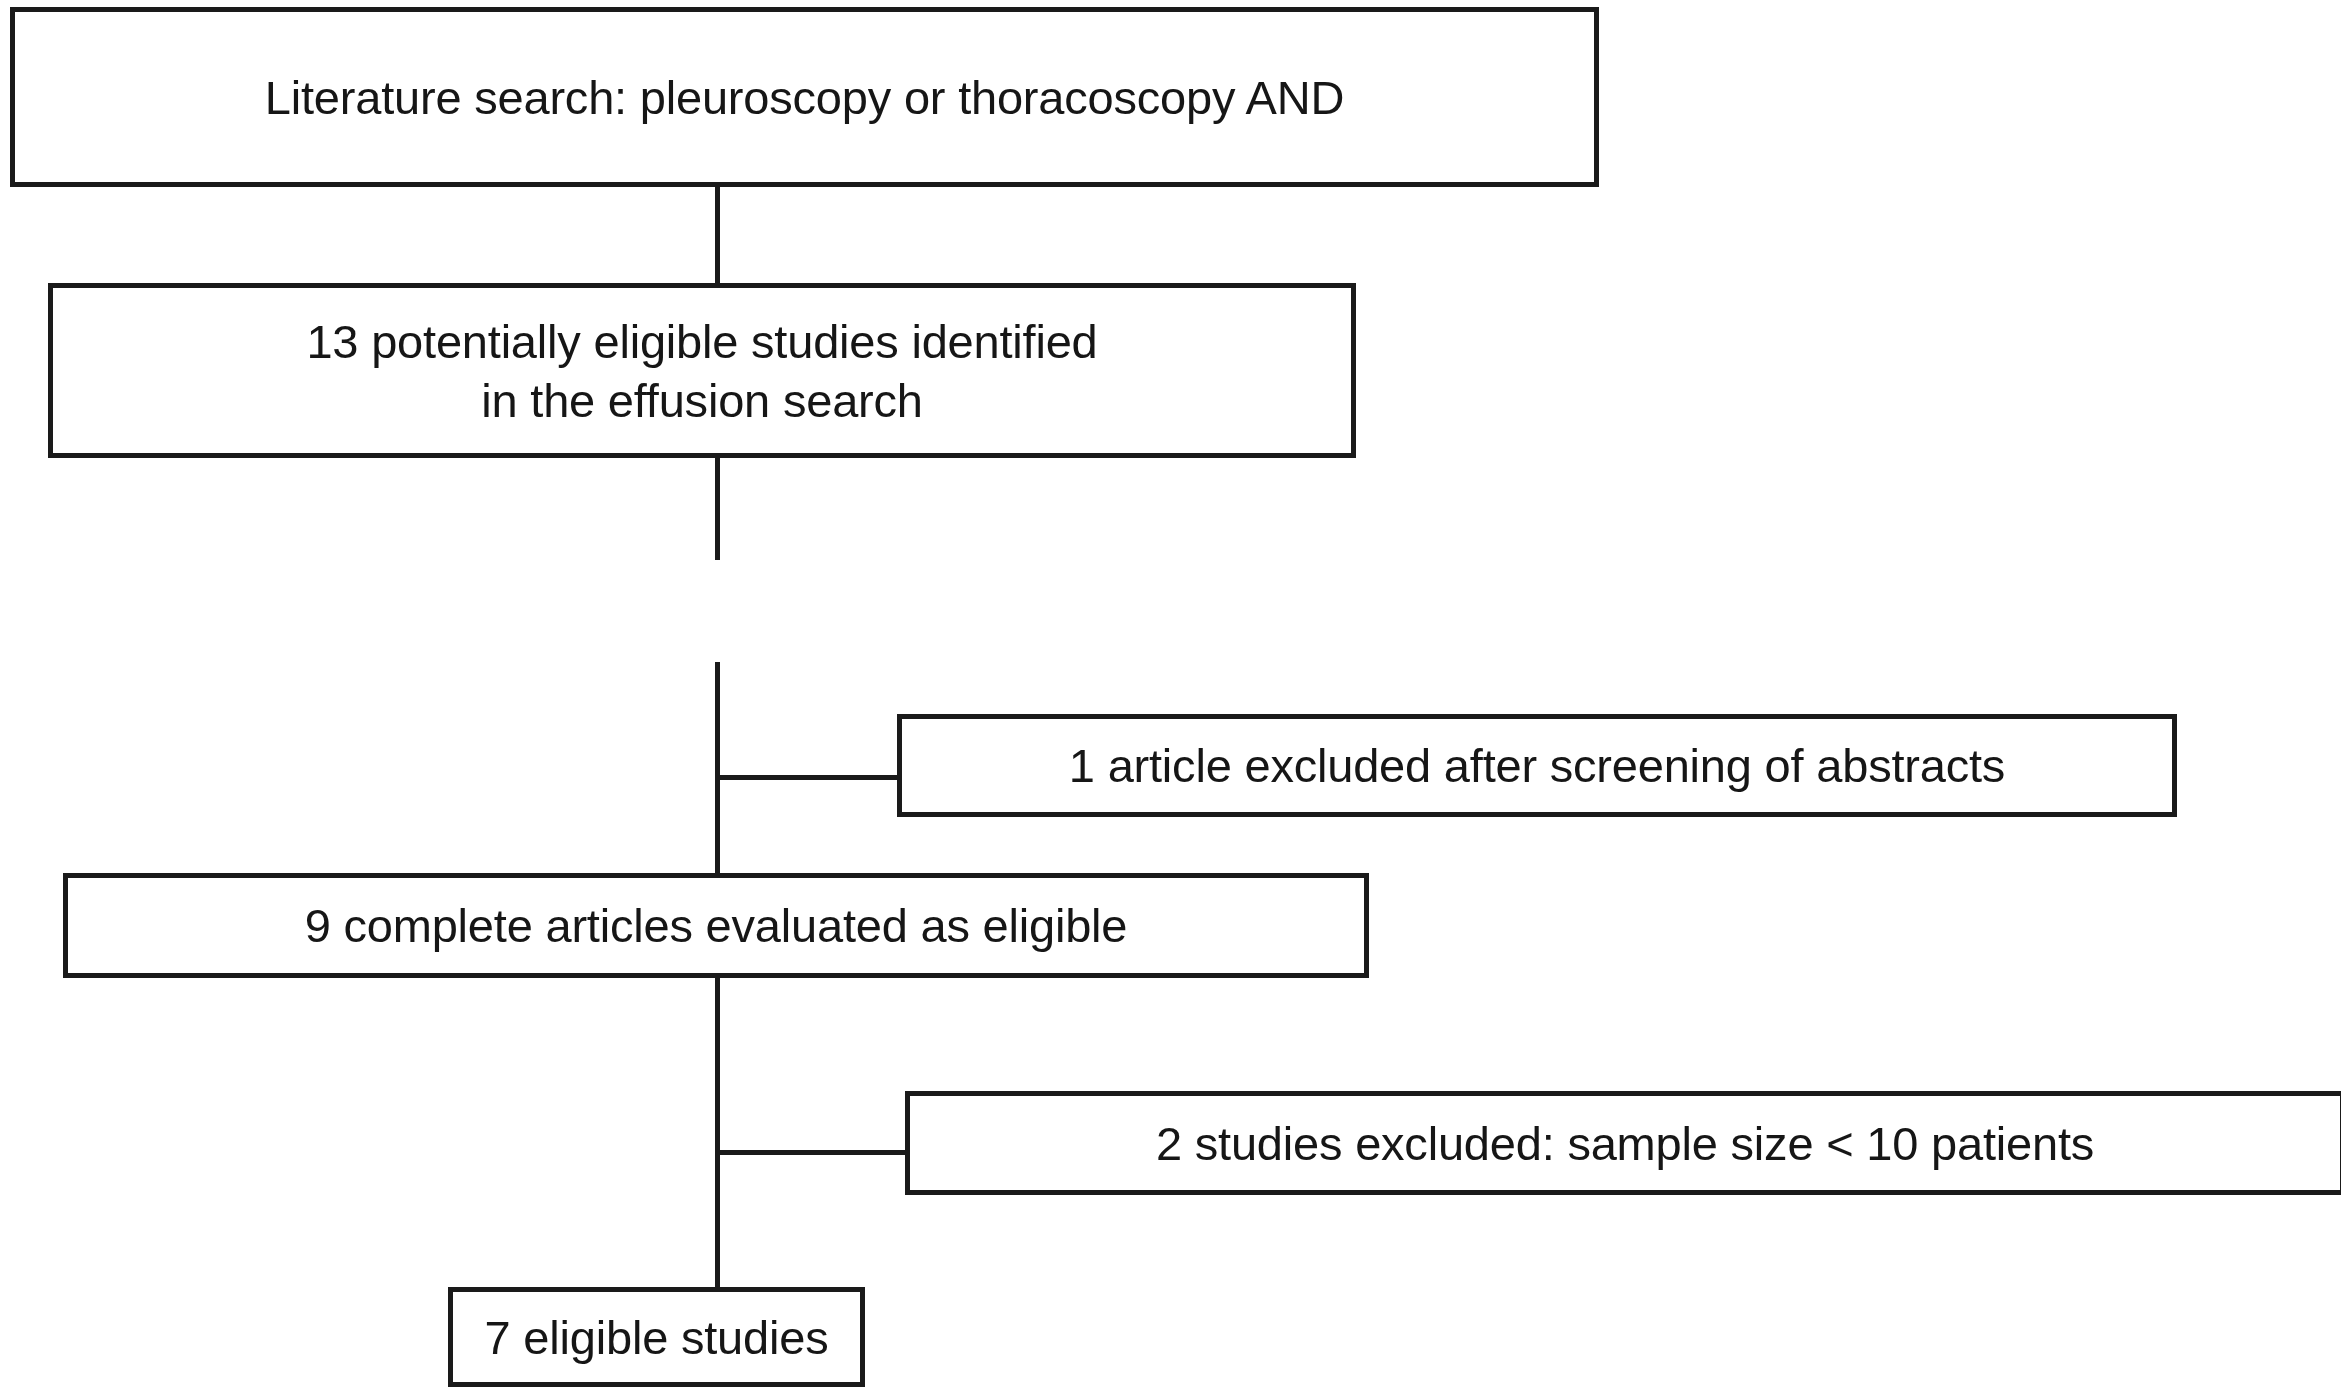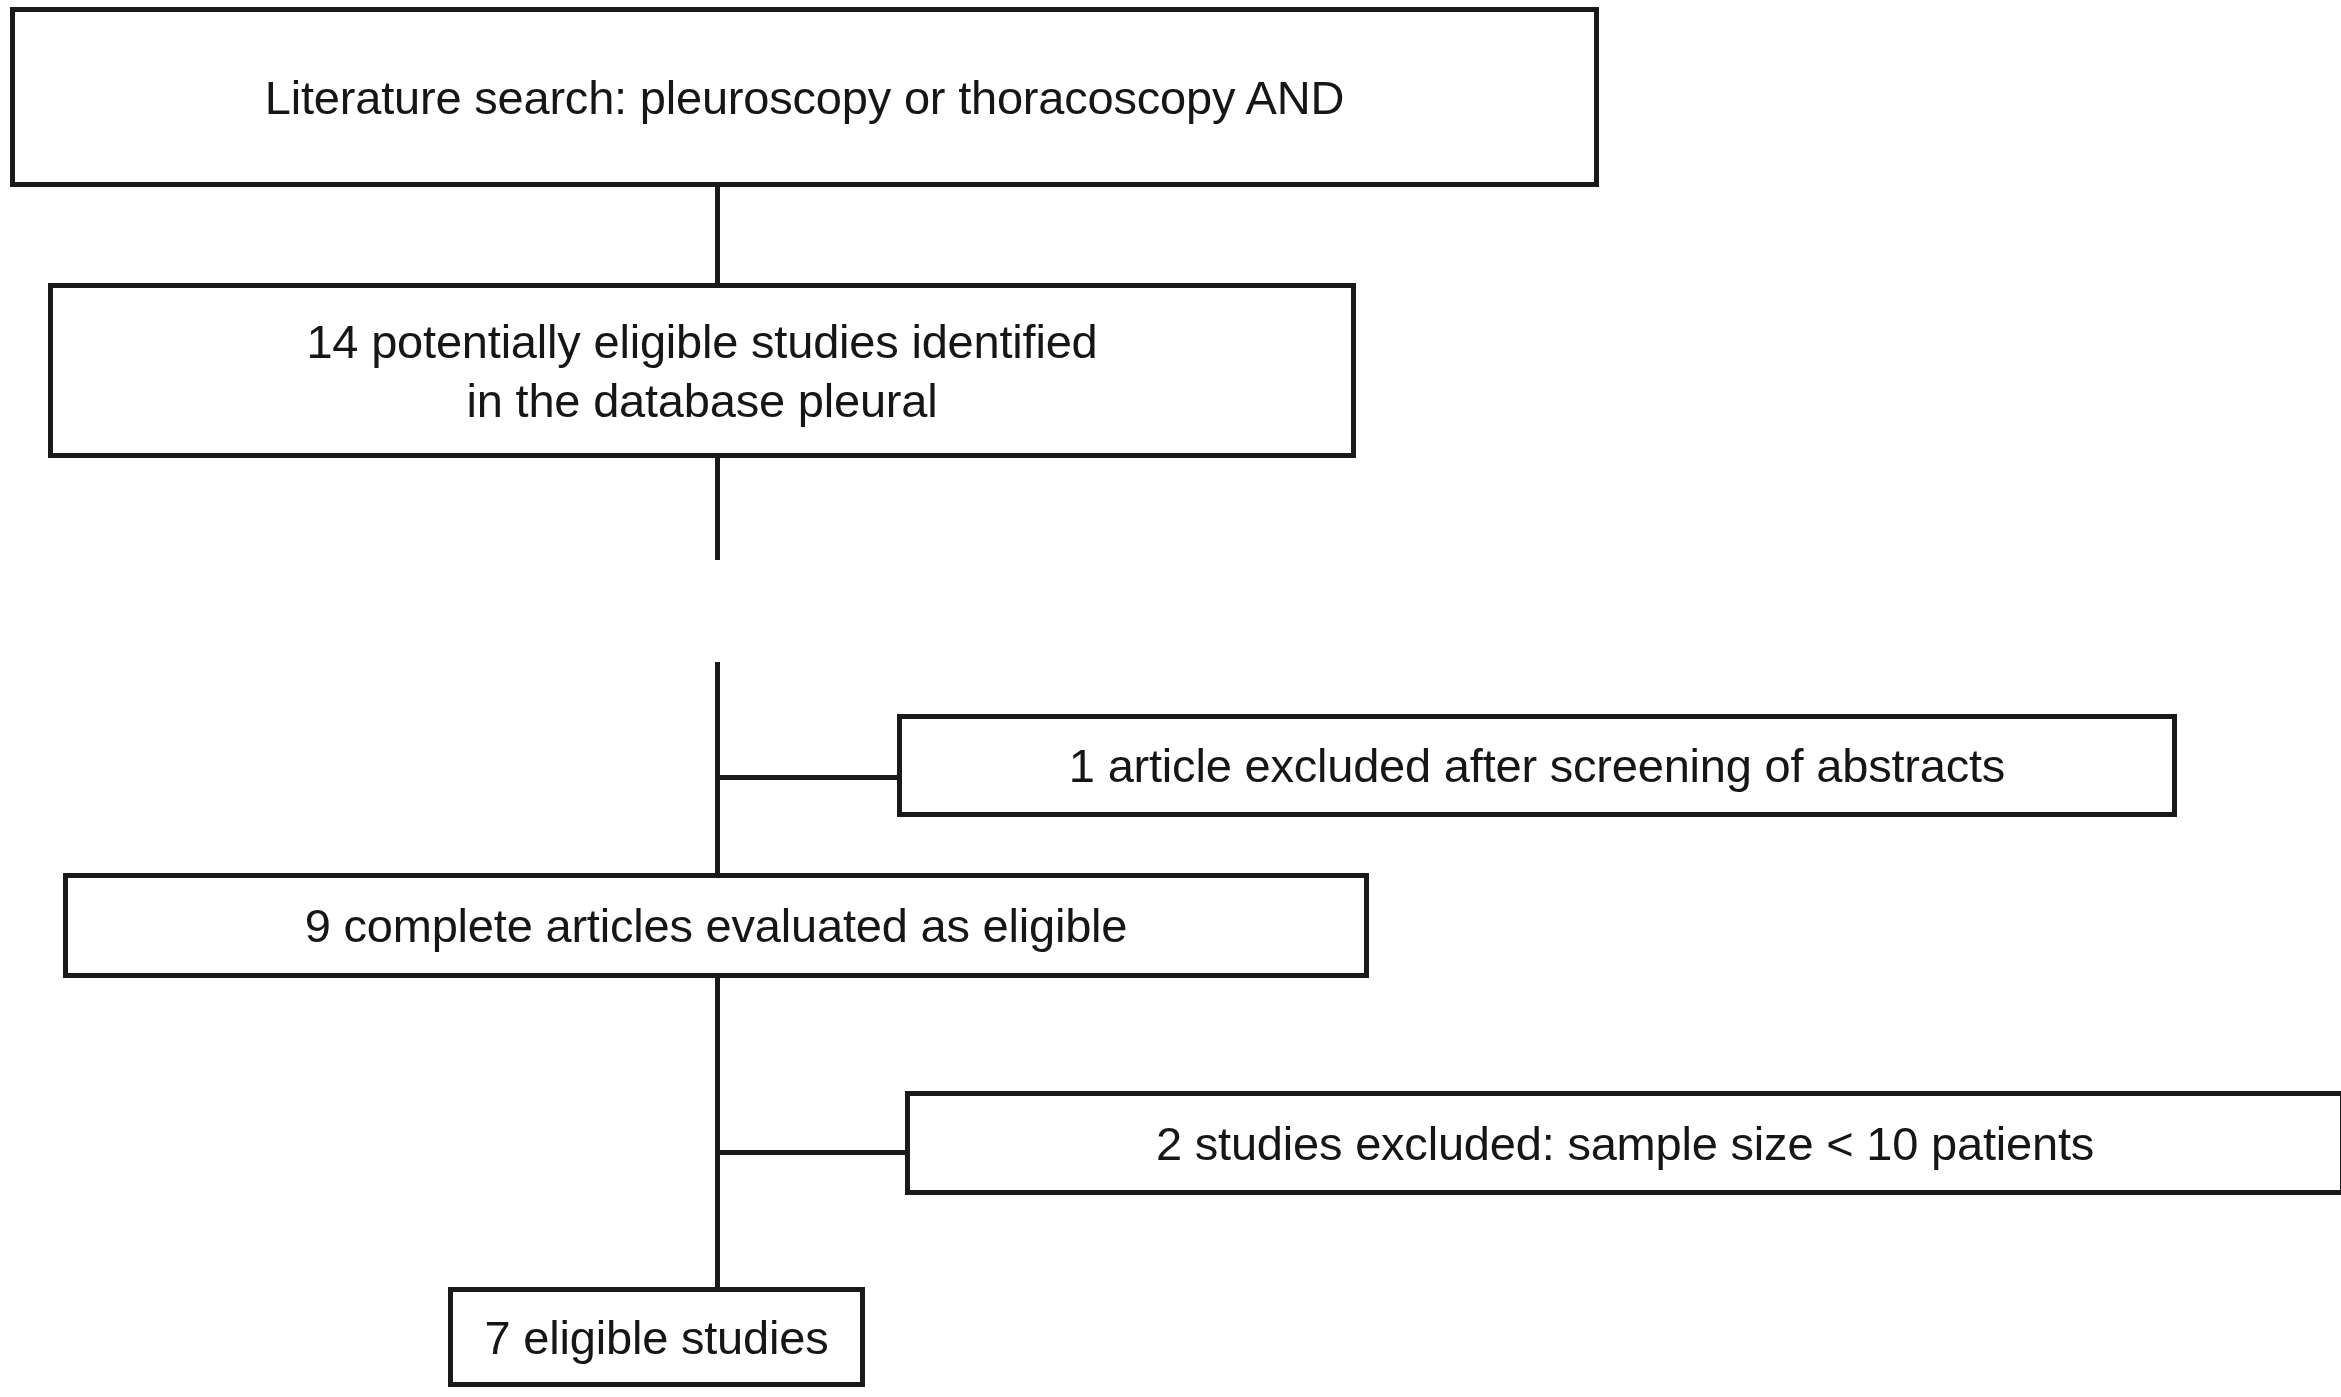--- a/index.html
+++ b/index.html
@@ -71,22 +71,22 @@
   <div class="connector v-line" id="conn-3"></div>
   <div class="connector v-line" id="conn-4"></div>
   <div class="connector h-line" id="conn-h-1"></div>
   <div class="connector h-line" id="conn-h-2"></div>
 
   <div class="node" id="node-search">
     <span class="line">Literature search: pleuroscopy or thoracoscopy AND</span>
   </div>
 
   <div class="node" id="node-identified">
-    <span class="line">14 potentially eligible studies identified</span>
-    <span class="line">in the database pleural</span>
+    <span class="line">13 potentially eligible studies identified</span>
+    <span class="line">in the effusion search</span>
   </div>
 
 
   <div class="node" id="node-excl-1">
     <span class="line">1 article excluded after screening of abstracts</span>
   </div>
 
   <div class="node" id="node-complete">
     <span class="line">9 complete articles evaluated as eligible</span>
   </div>

